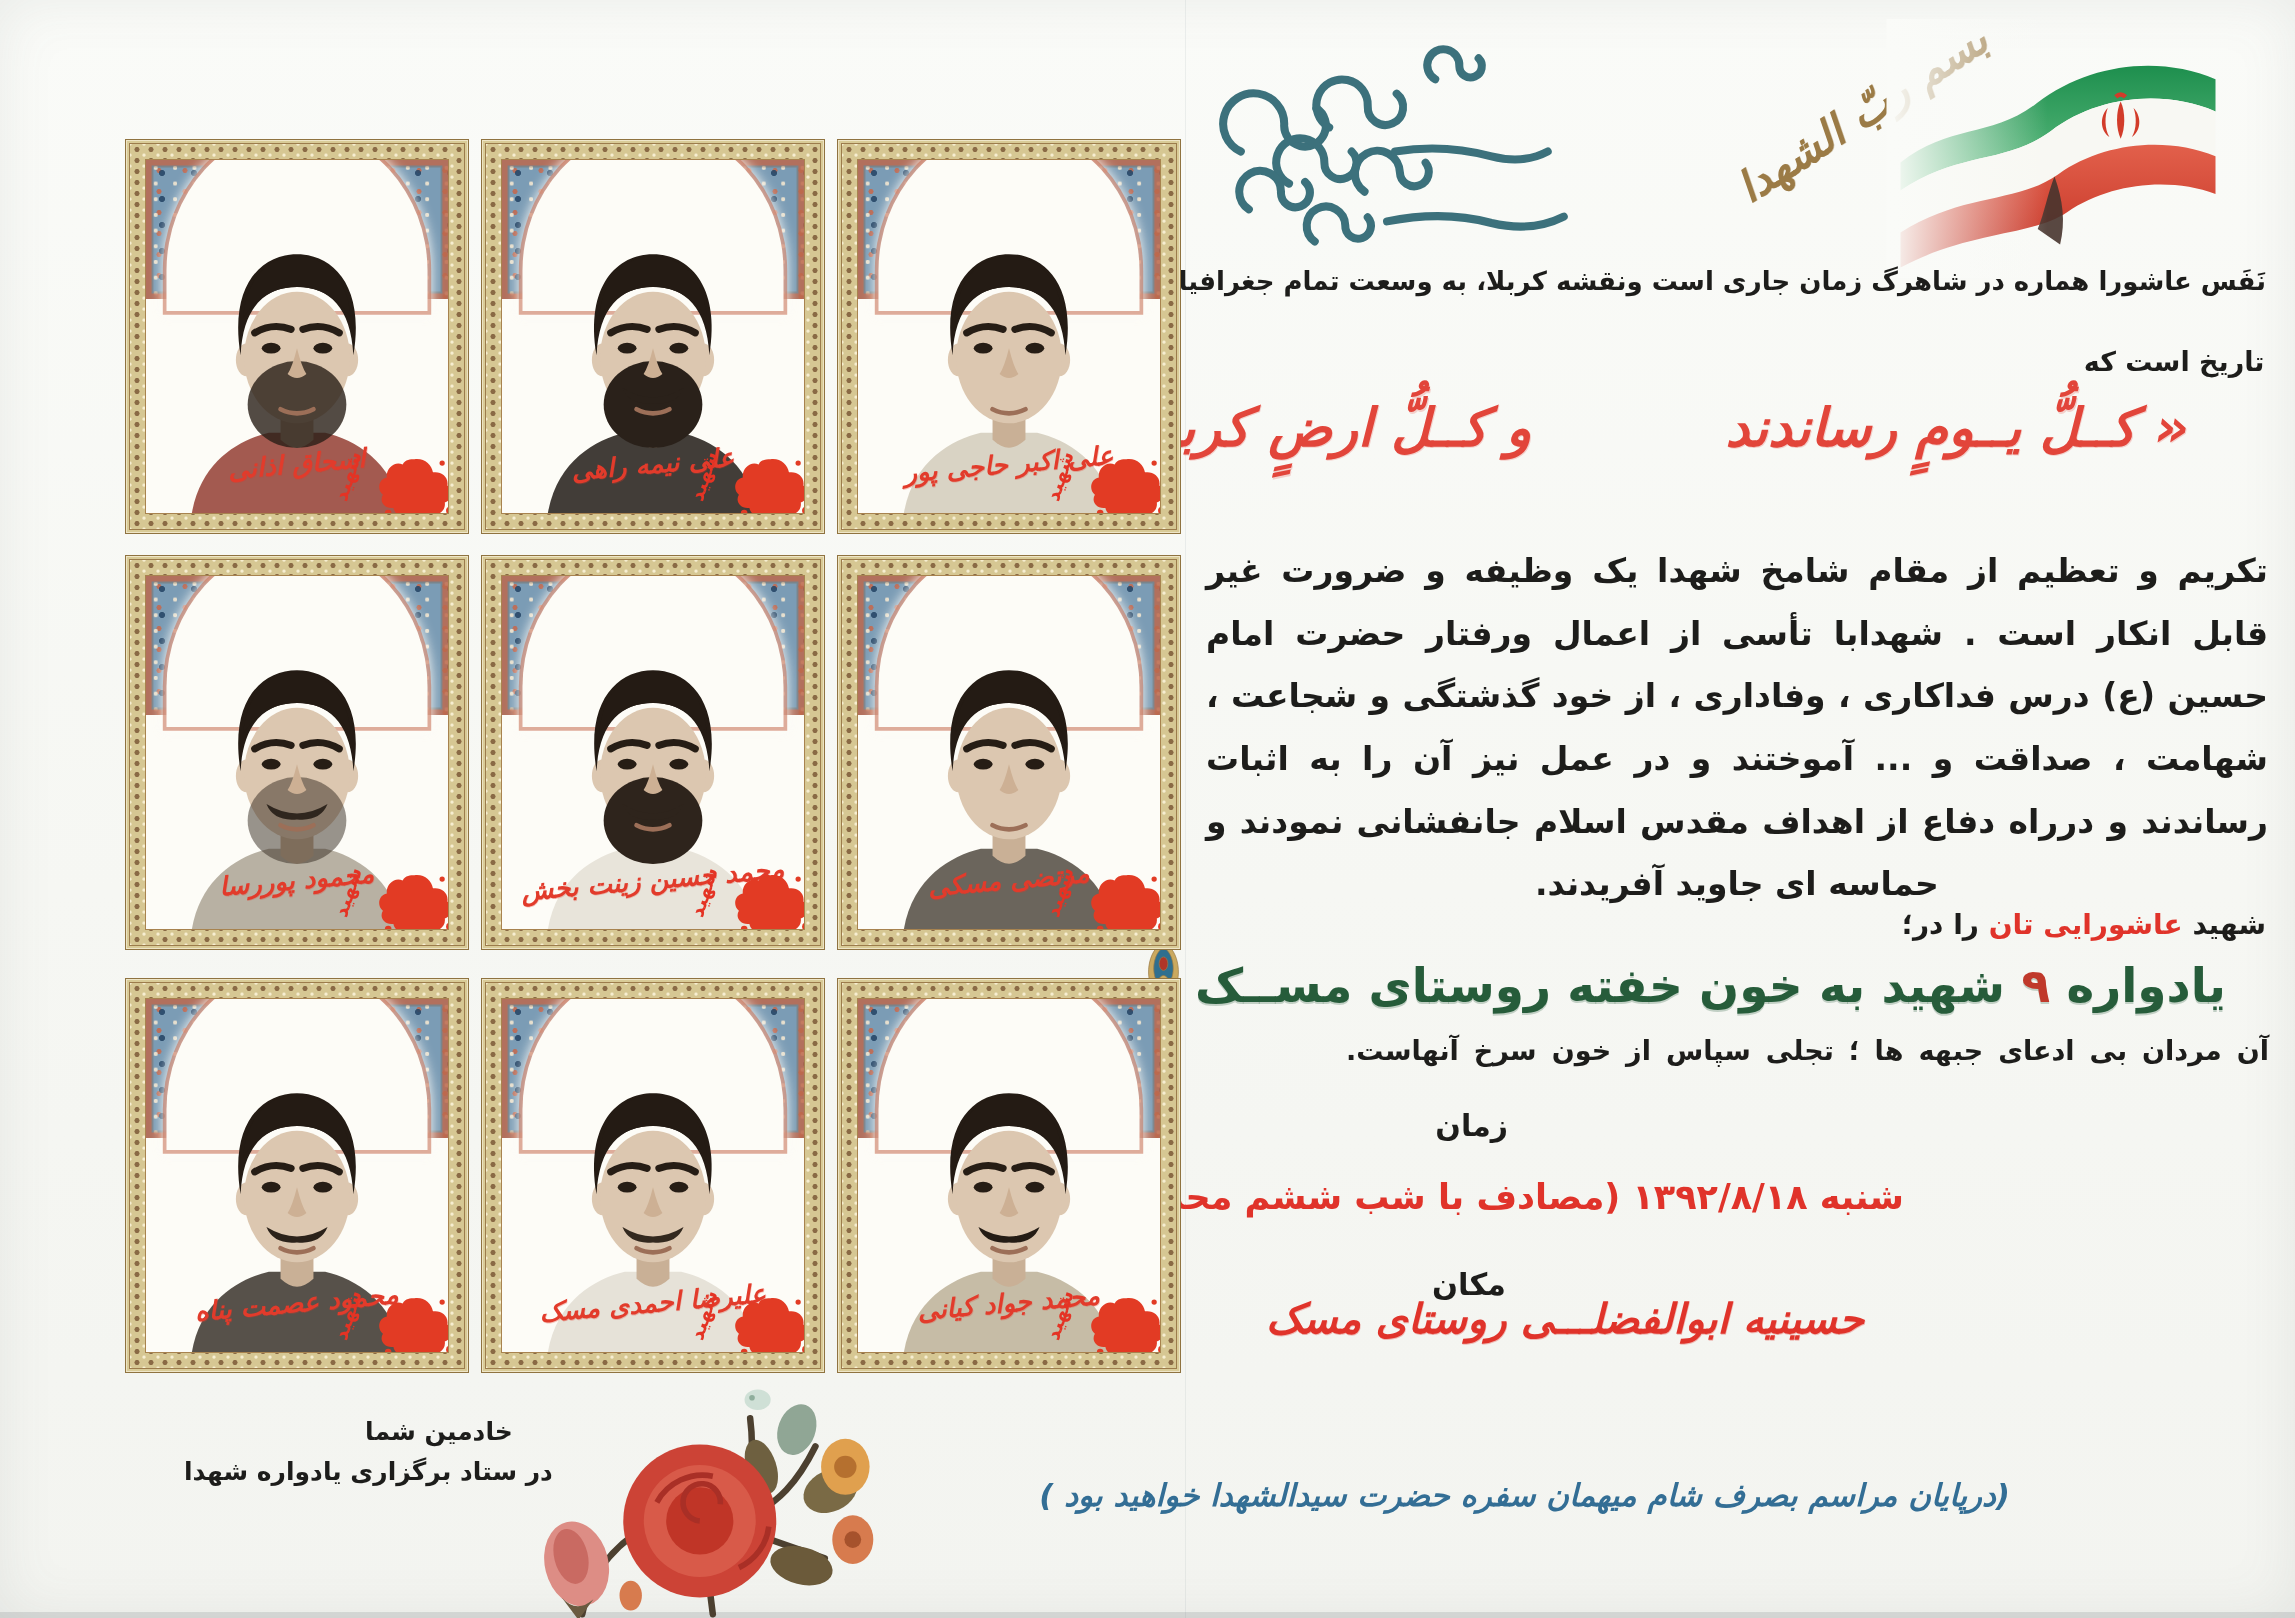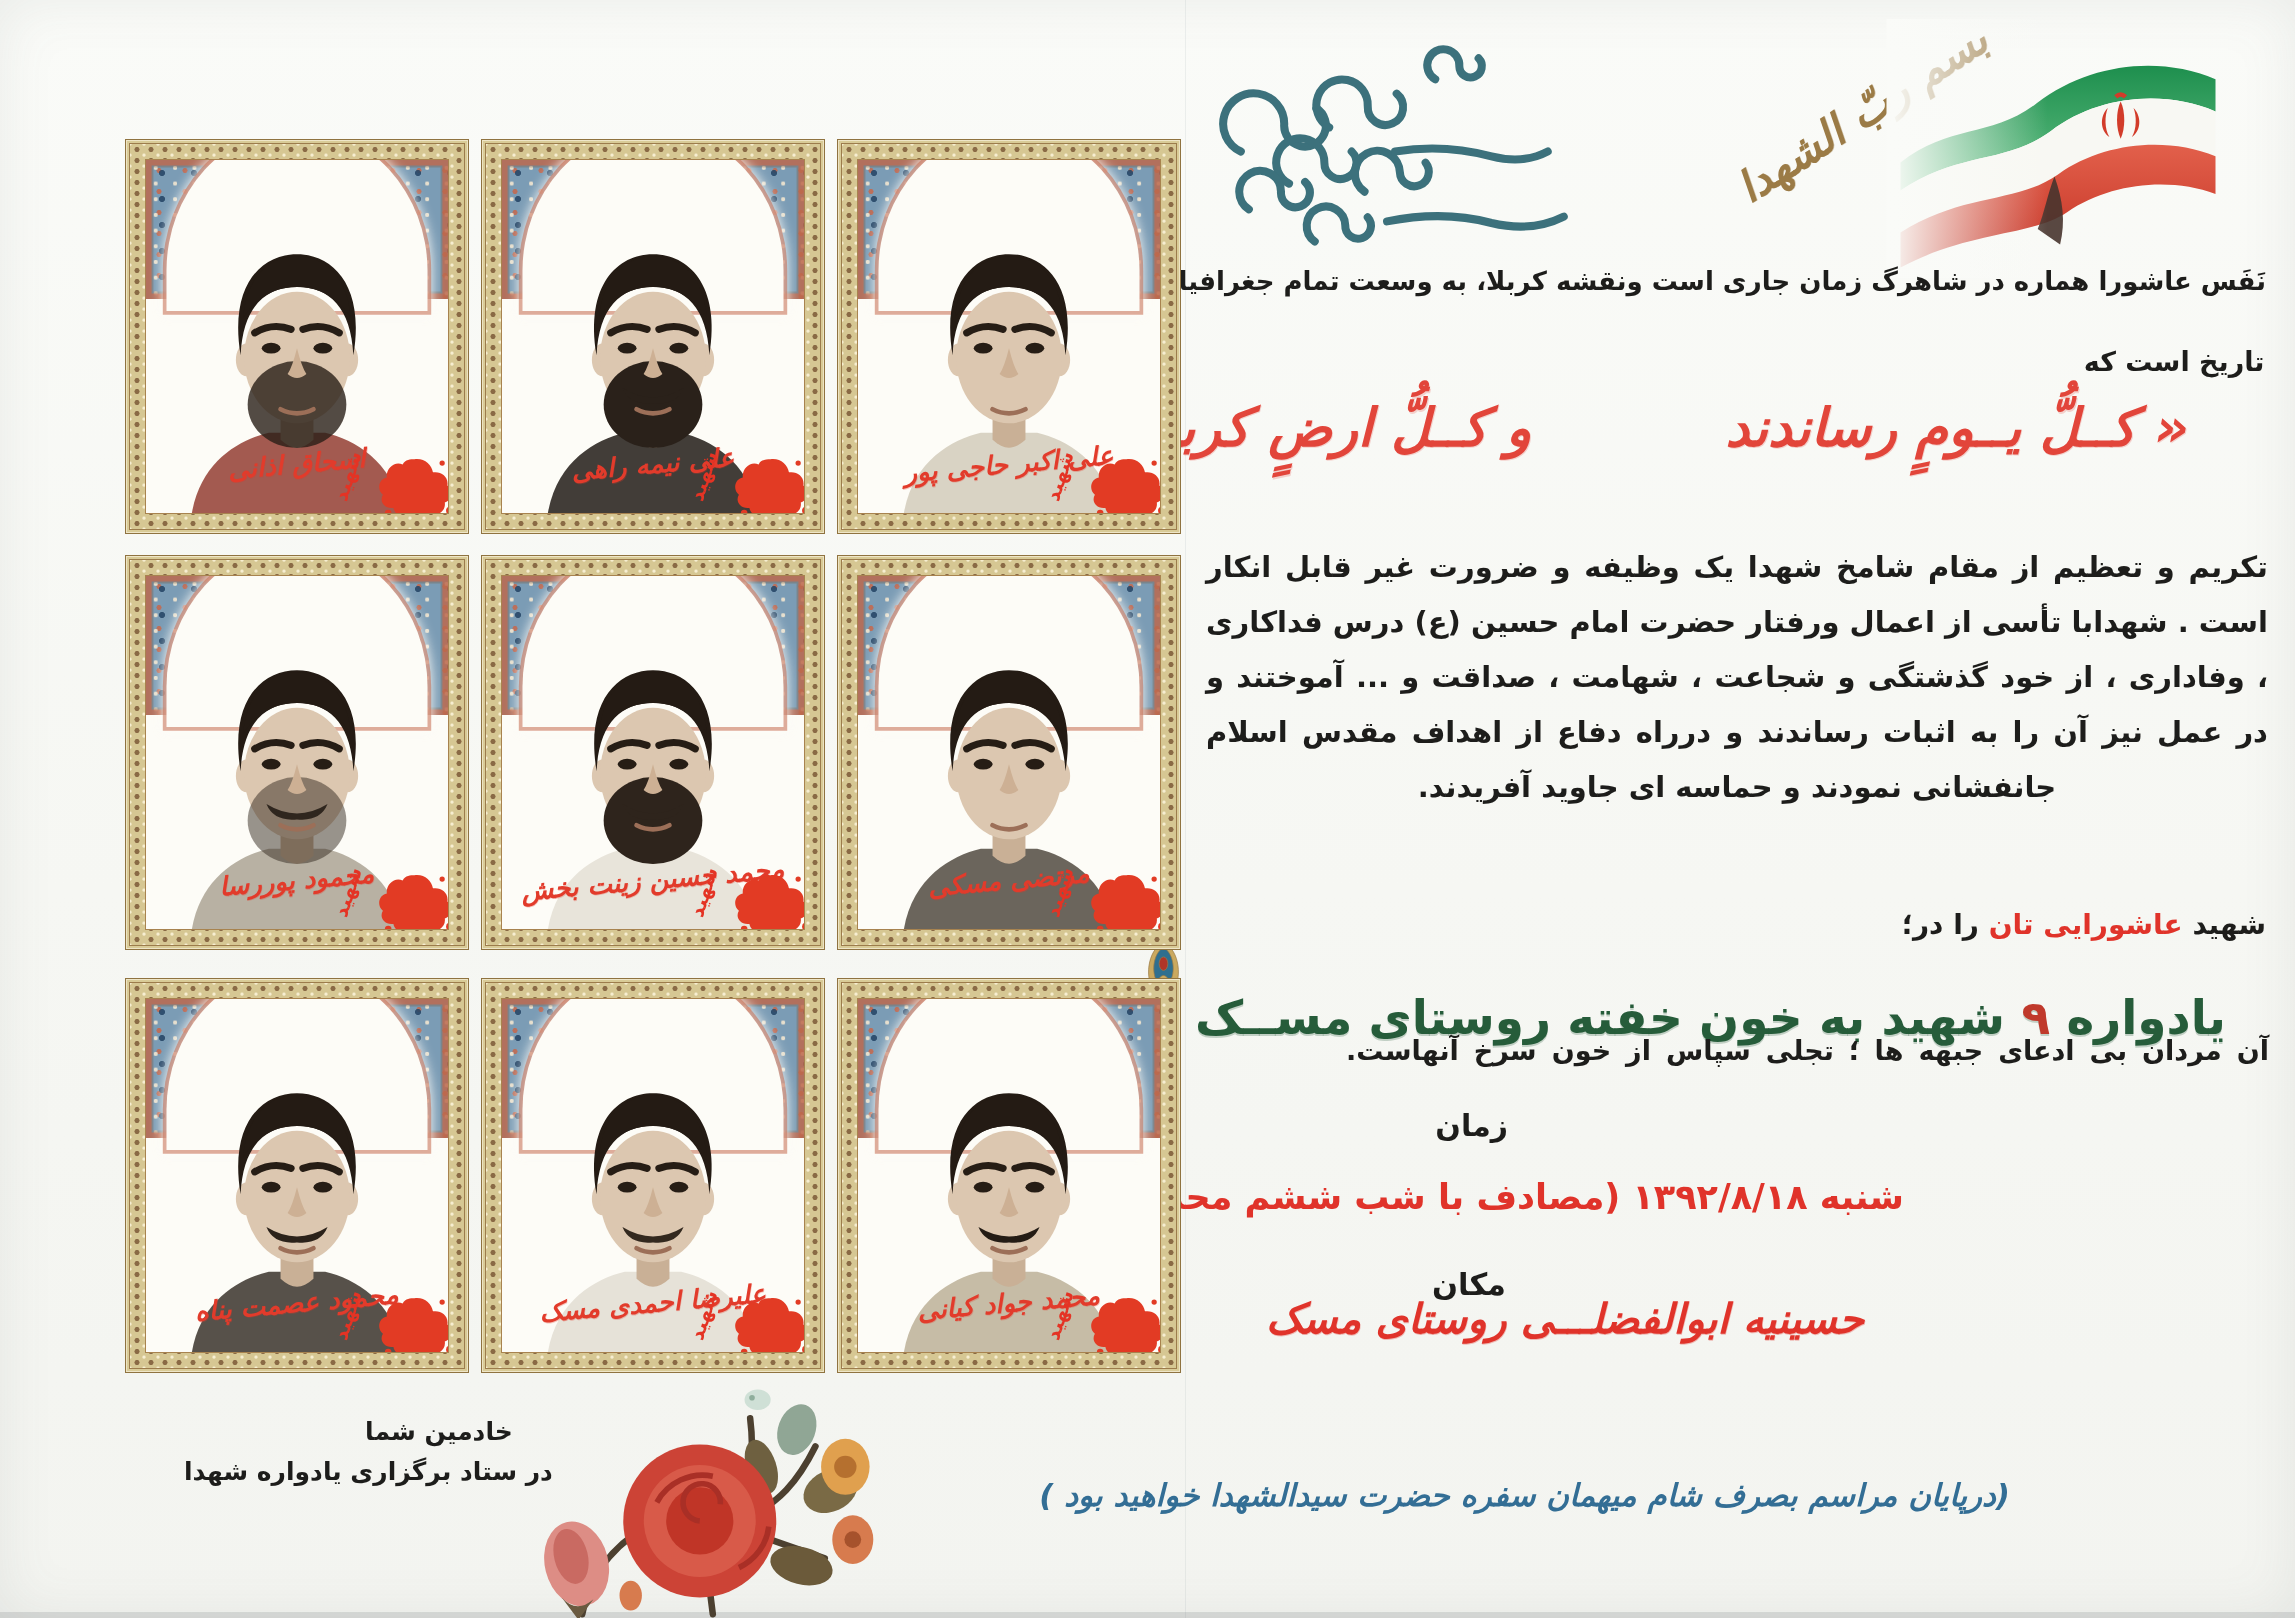--- a/index.html
+++ b/index.html
@@ -50,26 +50,26 @@
   .m7{--shirt:#57514a;--mustache:#2b221a;}
   .m8{--shirt:#e6e2d8;--mustache:#33291f;}
   .m9{--shirt:#c6bca6;--mustache:#241c15;}
 
   
   .txt{position:absolute;direction:rtl;font-weight:bold;color:#1d1d1b;white-space:nowrap;}
   .t-intro1{top:266px;right:29px;font-size:26px;letter-spacing:-0.5px;}
   .t-intro2{top:346px;right:30.5px;font-size:27px;}
   .t-quote{top:397px;right:106px;display:flex;gap:194px;color:#e2453a;font-size:53px;font-style:italic;
     text-shadow:0.9px 1.4px 0 rgba(226,69,58,.22);}
-  .t-par{top:540px;right:27px;width:1062px;font-size:29px;line-height:1.9;white-space:normal;
+  .t-par{top:540px;right:27px;width:1062px;font-size:33px;line-height:1.9;white-space:normal;
     text-align:justify;text-align-last:center;}
   .t-presence{top:908px;right:29px;font-size:28px;}
   .t-presence .hl{color:#e0332a;}
   .t-headline{top:958px;right:69px;font-size:47px;color:#265c3a;letter-spacing:-0.9px;
-    text-shadow:0 1.9px 0 rgba(38,92,58,.25);margin-top:32px;}
+    text-shadow:0 1.9px 0 rgba(38,92,58,.25);}
   .t-headline .num{color:#c0392b;}
   .t-tagline{top:1035px;right:26px;font-size:27px;word-spacing:5.6px;}
   .t-timelabel{top:1108px;right:787px;font-size:30px;}
   .t-date{top:1177px;right:391px;font-size:35px;color:#e0332a;}
   .t-prayer{top:1225px;right:388px;font-size:33px;color:#e0332a;}
   .t-placelabel{top:1267px;right:789px;font-size:30.5px;}
   .t-place{top:1295px;right:431px;font-size:41px;color:#e0332a;font-style:italic;
     text-shadow:0.5px 0.9px 0 rgba(224,51,42,.3);text-align:center;}
   .t-footnote{top:1477px;right:285px;font-size:31px;color:#336e95;font-style:italic;}
 

